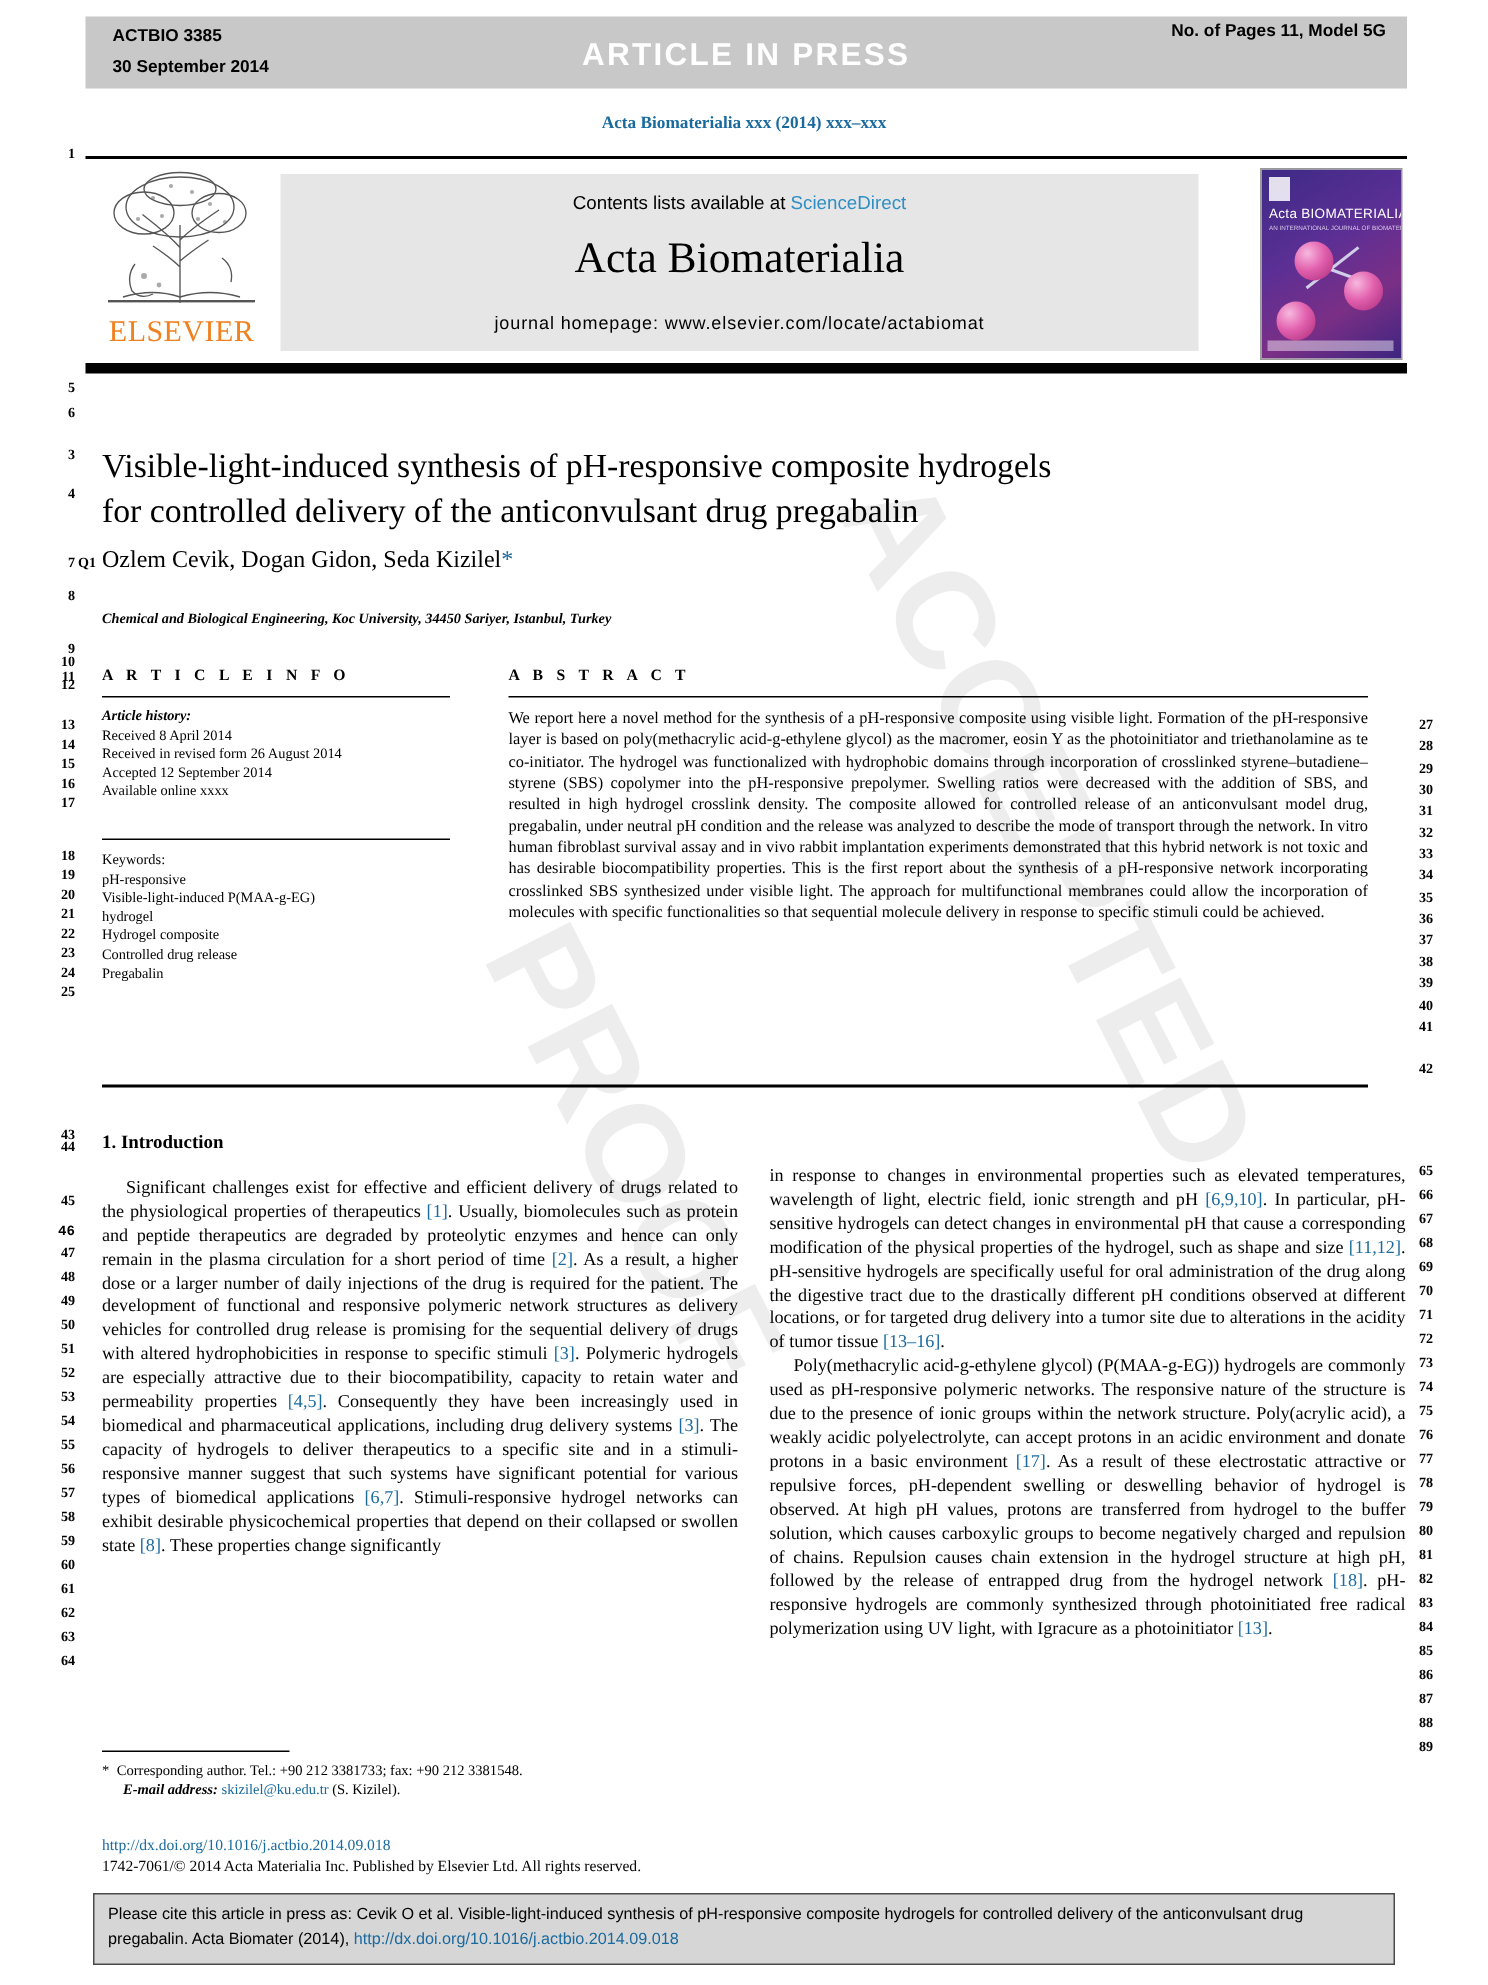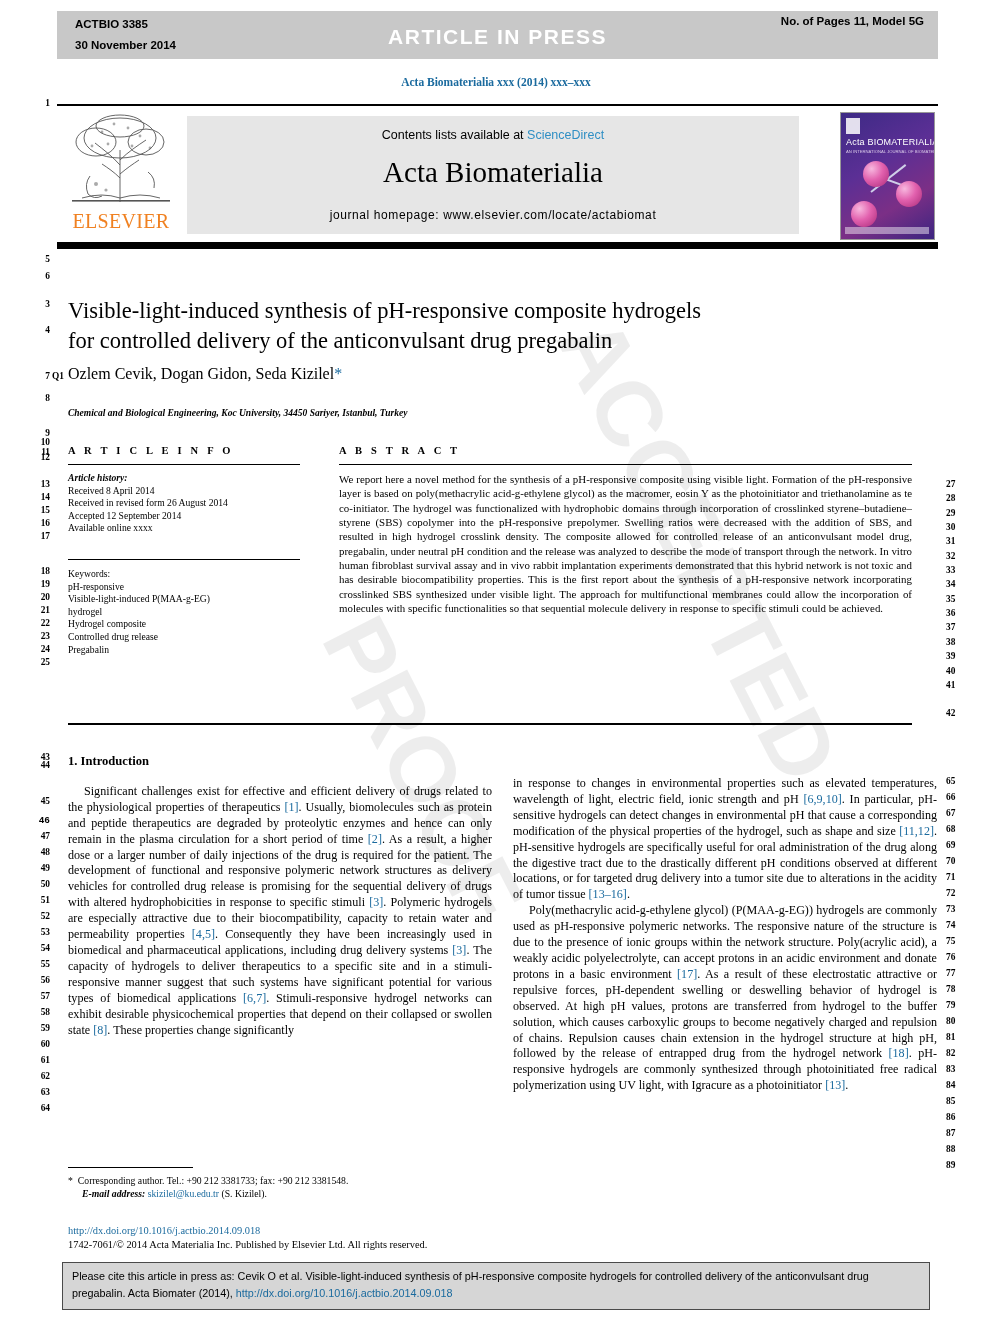--- a/index.html
+++ b/index.html
@@ -443,21 +443,21 @@
 <div class="page">
 
   <div class="watermark">
     <span class="wm1">ACCEPTED</span>
     <span class="wm2">PROOF</span>
   </div>
 
   <div class="top-banner">
     <div class="banner-left">
       <div>ACTBIO 3385</div>
-      <div>30 November 2014</div>
+      <div>30 September 2014</div>
     </div>
     <div class="banner-center">ARTICLE  IN  PRESS</div>
     <div class="banner-right">No. of Pages 11, Model 5G</div>
   </div>
 
   <div class="journal-ref">Acta Biomaterialia xxx (2014) xxx–xxx</div>
 
   <div class="masthead">
     <div class="masthead-rule-top"></div>
 

